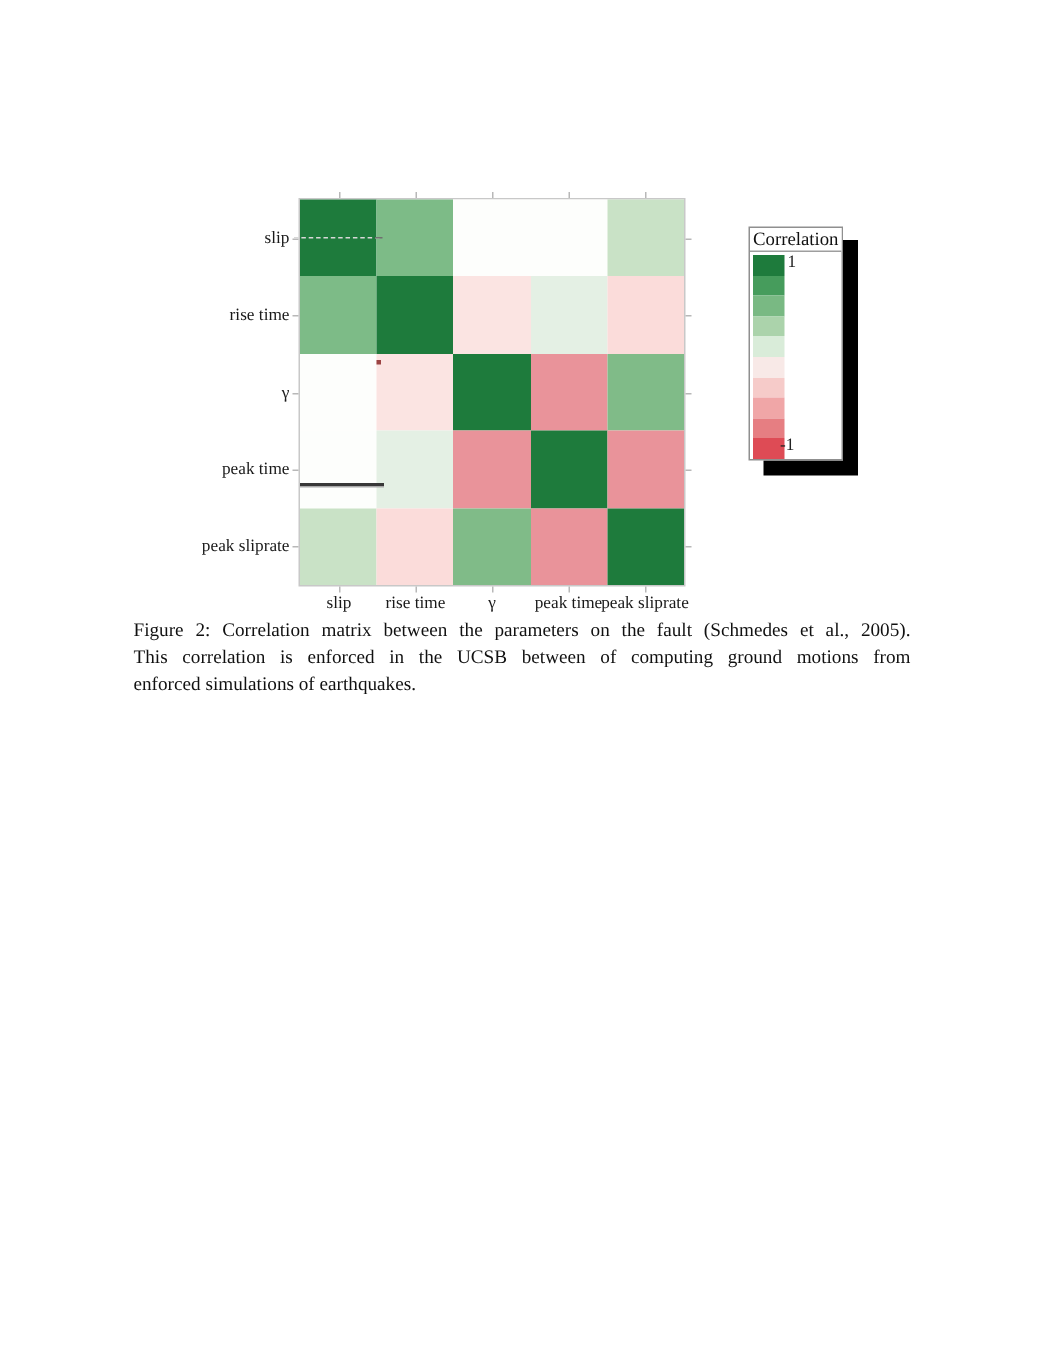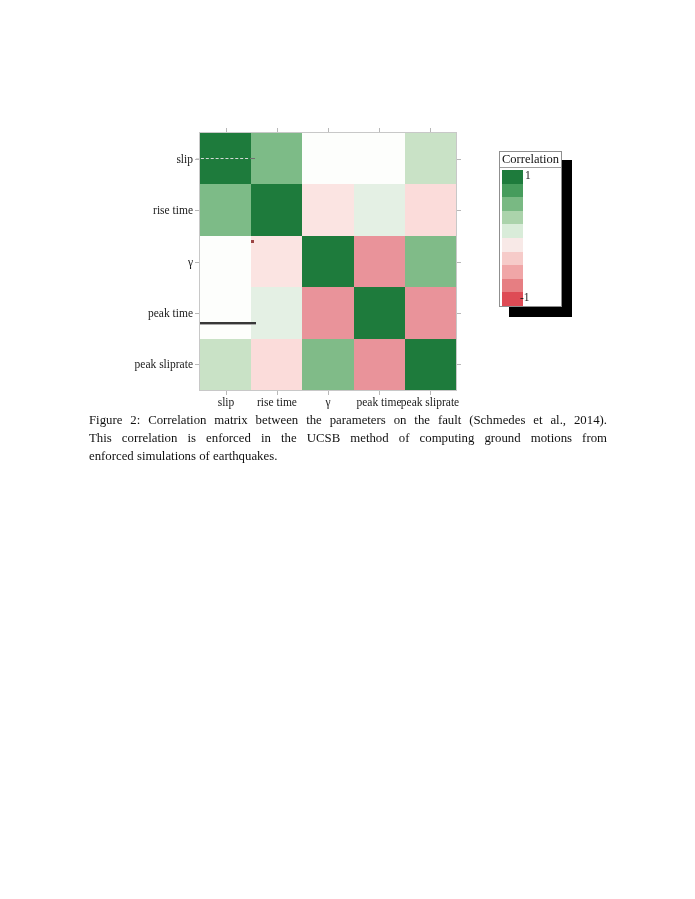--- a/index.html
+++ b/index.html
@@ -130,18 +130,18 @@
           <div class="cb-block" style="background: rgb(240, 166, 167);"></div>
           <div class="cb-block" style="background: rgb(230, 126, 130);"></div>
           <div class="cb-block" style="background: rgb(222, 75, 85);"></div>
         </div>
       <div class="cb-label cb-top">1</div>
       <div class="cb-label cb-bottom">-1</div>
     </div>
   </div>
 
   <div class="caption">
-    <div class="cap-line just">Figure 2: Correlation matrix between the parameters on the fault (Schmedes et al., 2014).</div>
-    <div class="cap-line just">This correlation is enforced in the UCSB method of computing ground motions from</div>
+    <div class="cap-line just">Figure 2: Correlation matrix between the parameters on the fault (Schmedes et al., 2005).</div>
+    <div class="cap-line just">This correlation is enforced in the UCSB between of computing ground motions from</div>
     <div class="cap-line">enforced simulations of earthquakes.</div>
   </div>
 
 </div>
 
 </body></html>

